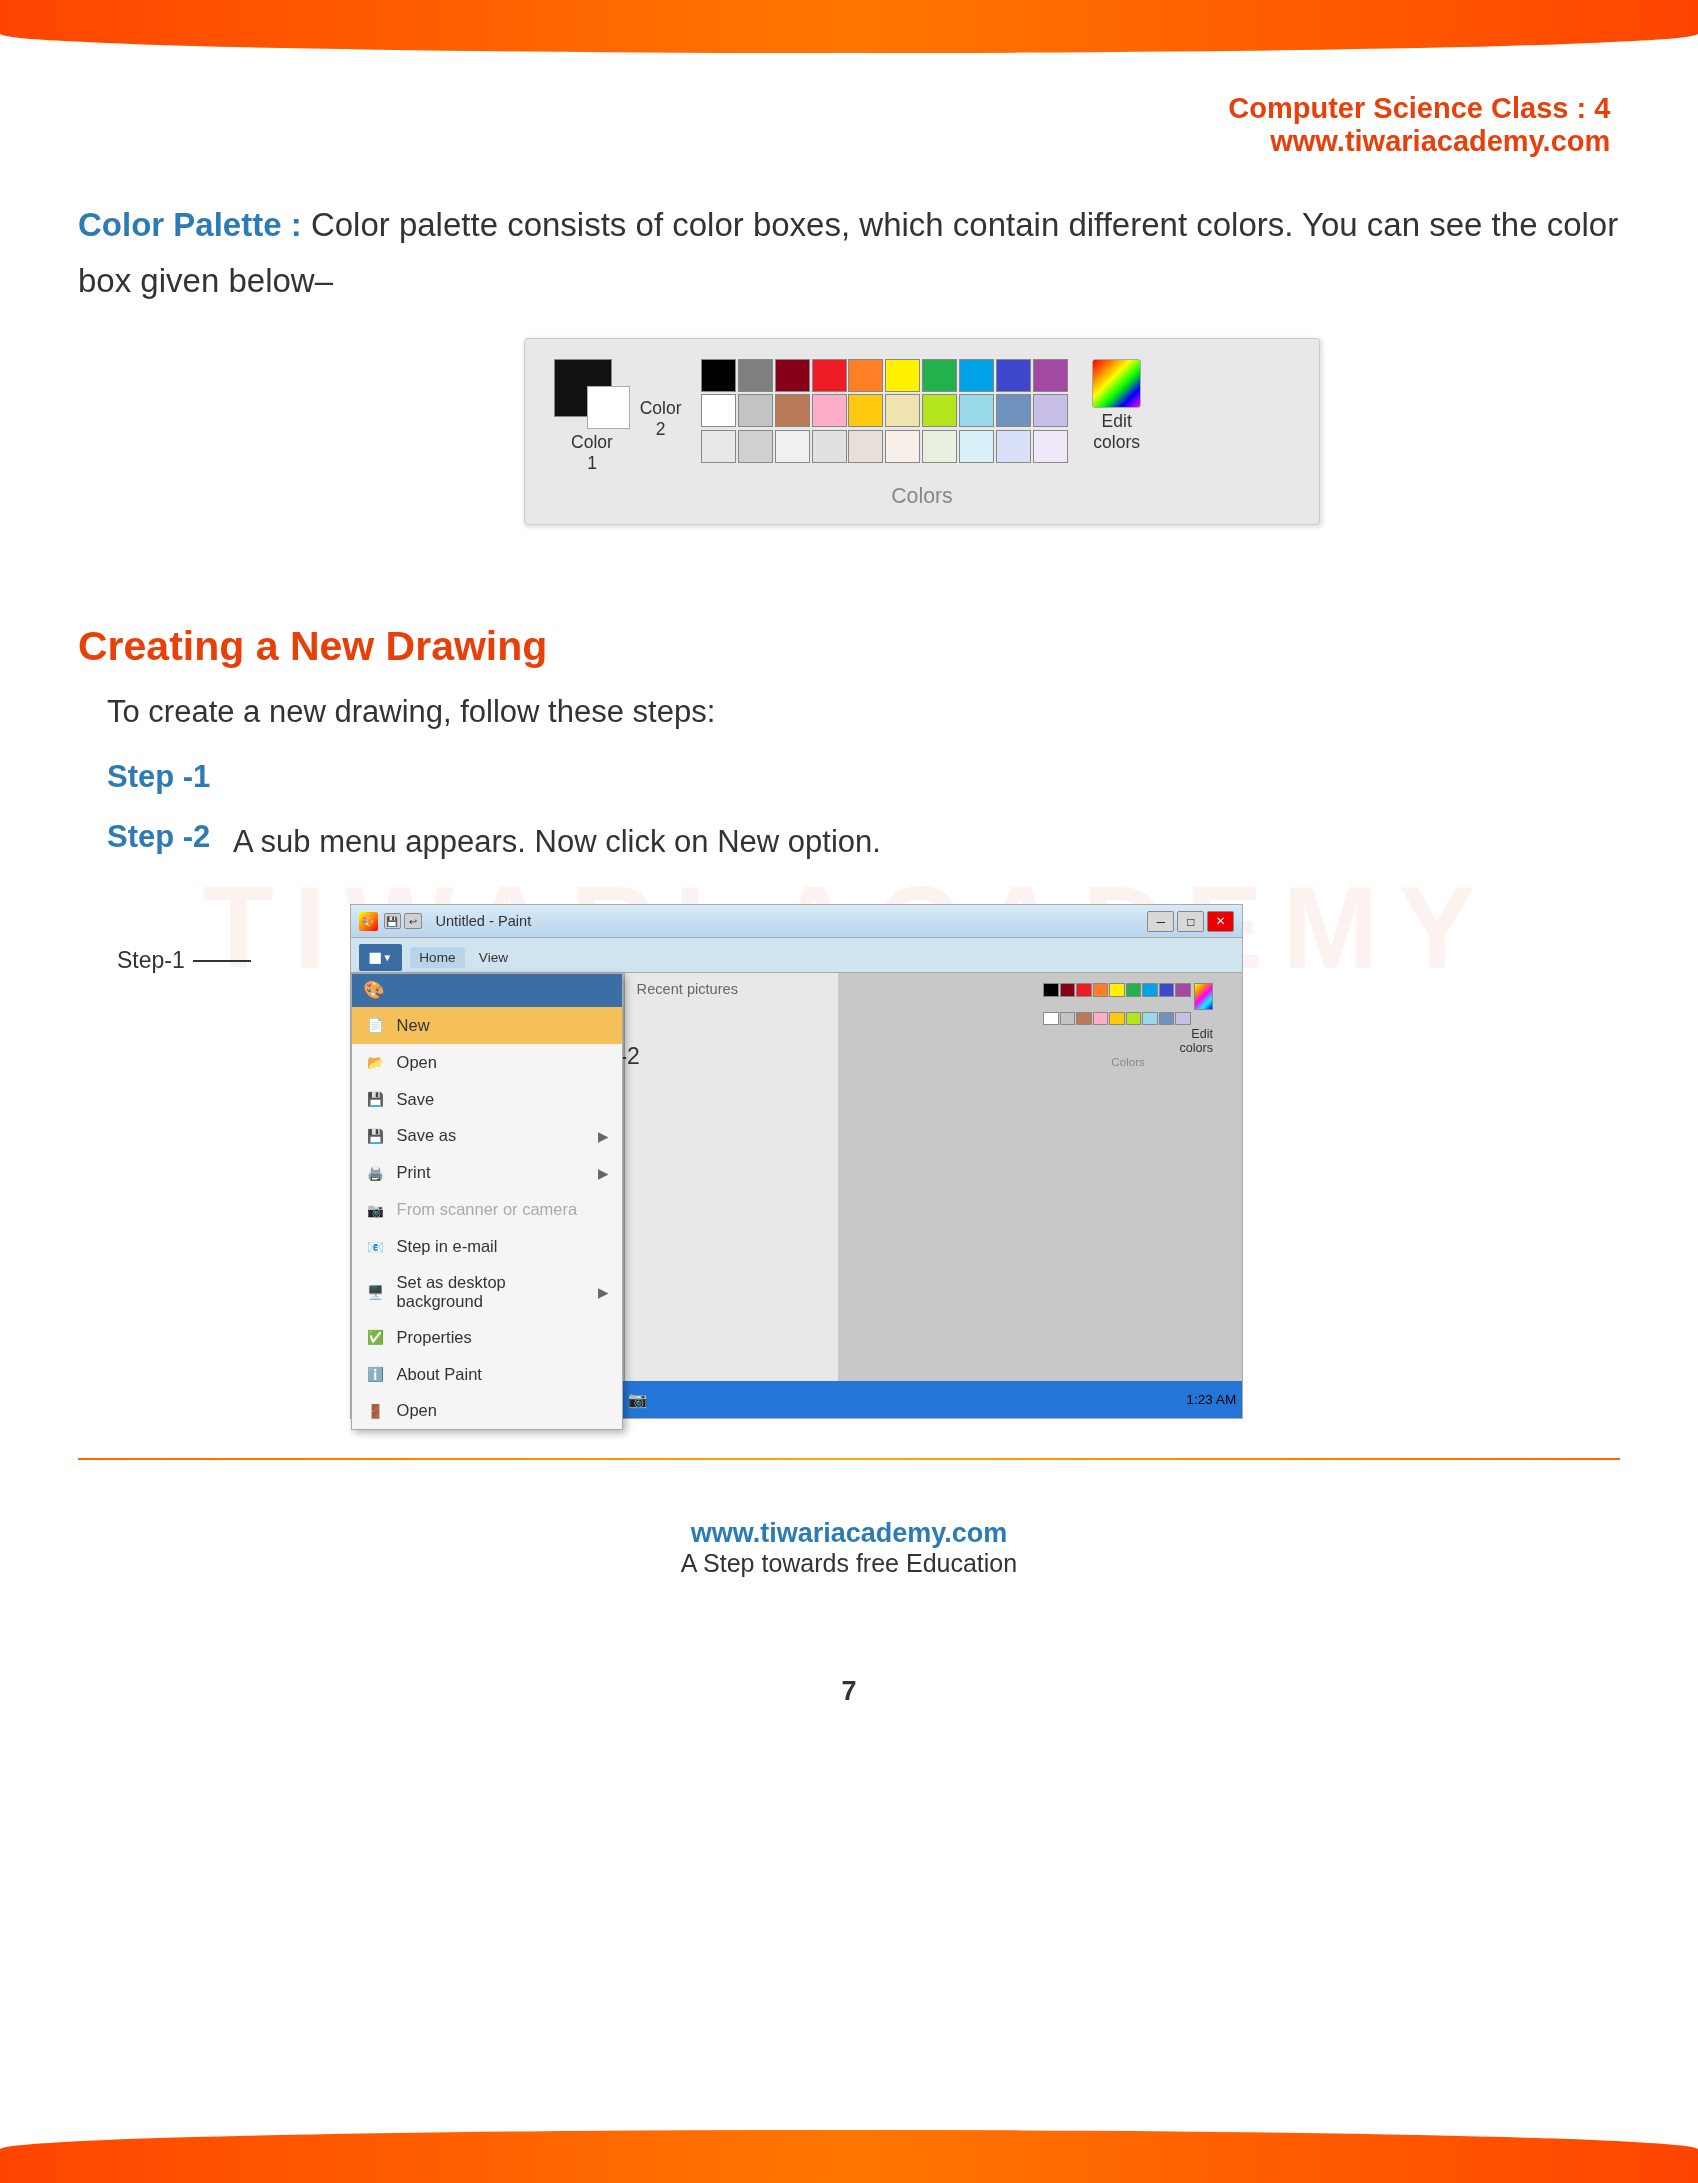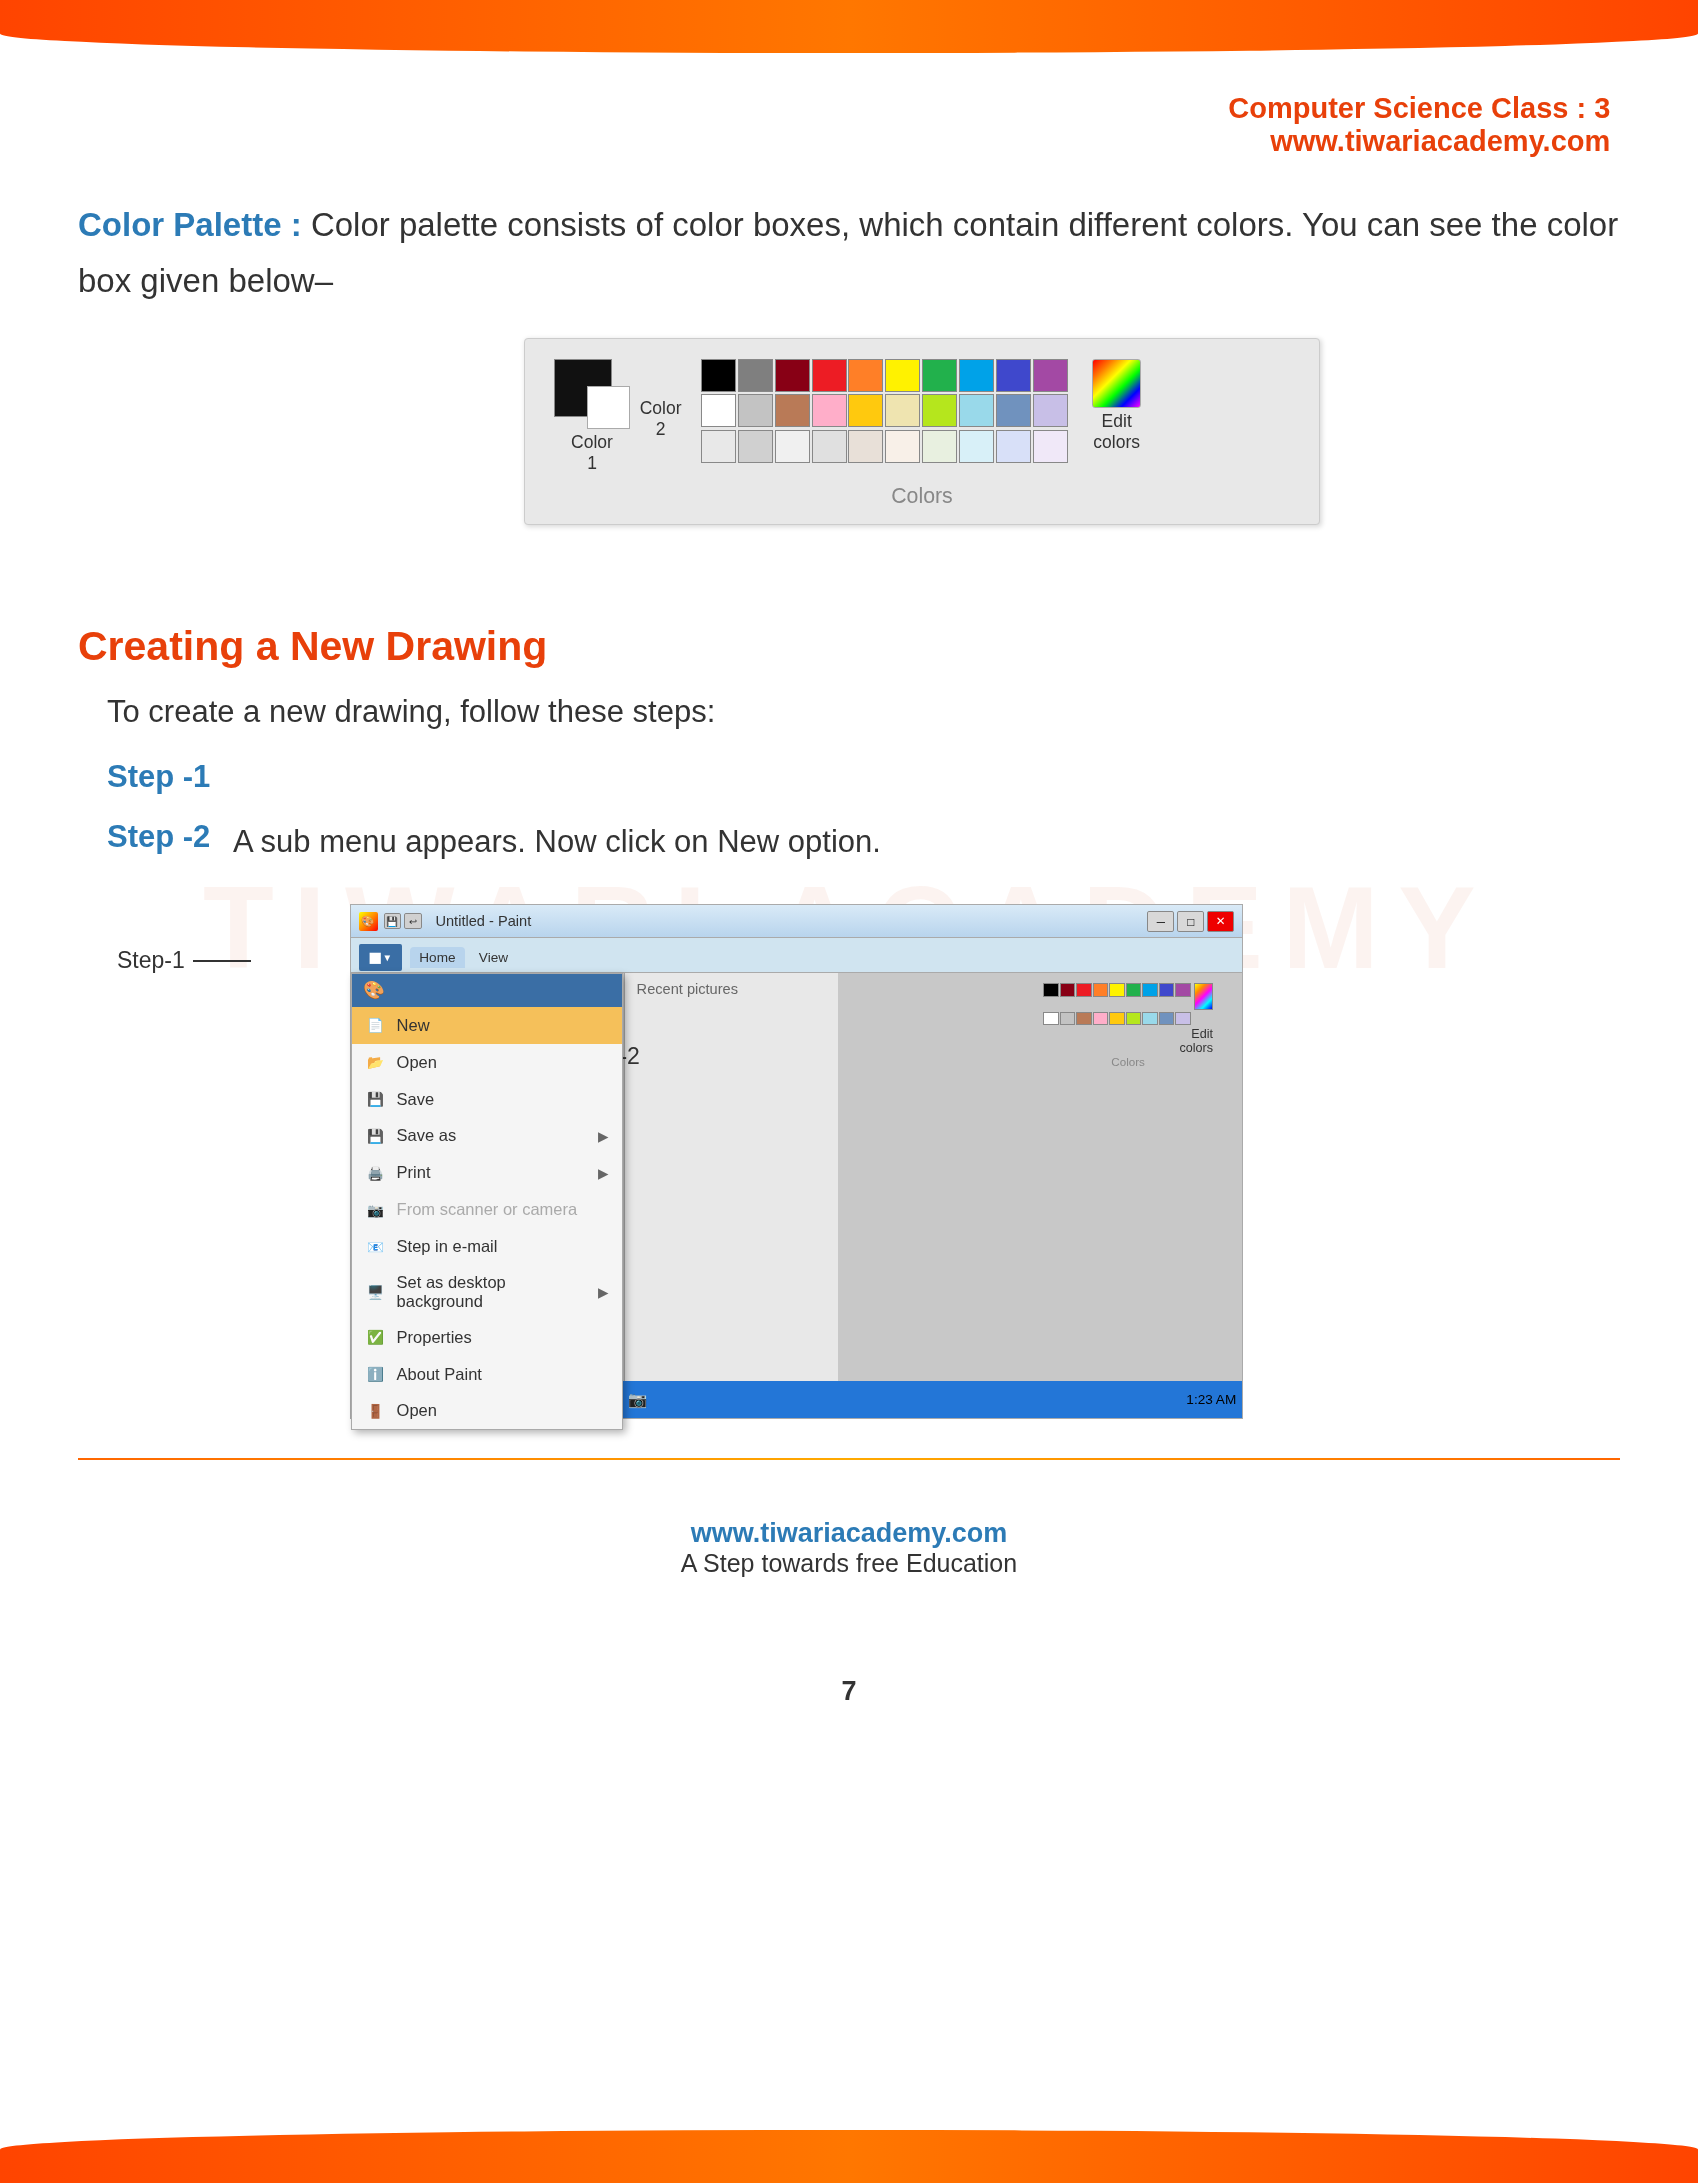--- a/index.html
+++ b/index.html
@@ -315,21 +315,21 @@
 </head>
 <body>
 
 <div style="width:100%;height:53px;background:linear-gradient(to right,#ff4400,#ff7700,#ff4400);border-radius:0 0 50% 50%/0 0 19.4px 19.4px;"></div>
 
 <div class="page-content">
 
   <div class="watermark">TIWARI ACADEMY</div>
 
   <div class="top-header">
-    <div class="class-title" style="color:#e8400a;font-weight:bold;font-size:29px;">Computer Science Class : 3</div>
+    <div class="class-title" style="color:#e8400a;font-weight:bold;font-size:29px;">Computer Science Class : 4</div>
     <div class="website" style="color:#e8400a;font-weight:bold;font-size:29px;">www.tiwariacademy.com</div>
   </div>
 
   <div style="margin-bottom:49px;">
     <p style="font-size:33px;color:#333;line-height:1.7;text-align:left;">
       <span class="color-palette-label" style="font-weight:bold;color:#2c7bb6;">Color Palette :</span>
       <span>Color palette consists of color boxes, which contain different colors. You can see the color box given below–</span>
     </p>
 
     <div class="palette-outer-wrapper">

